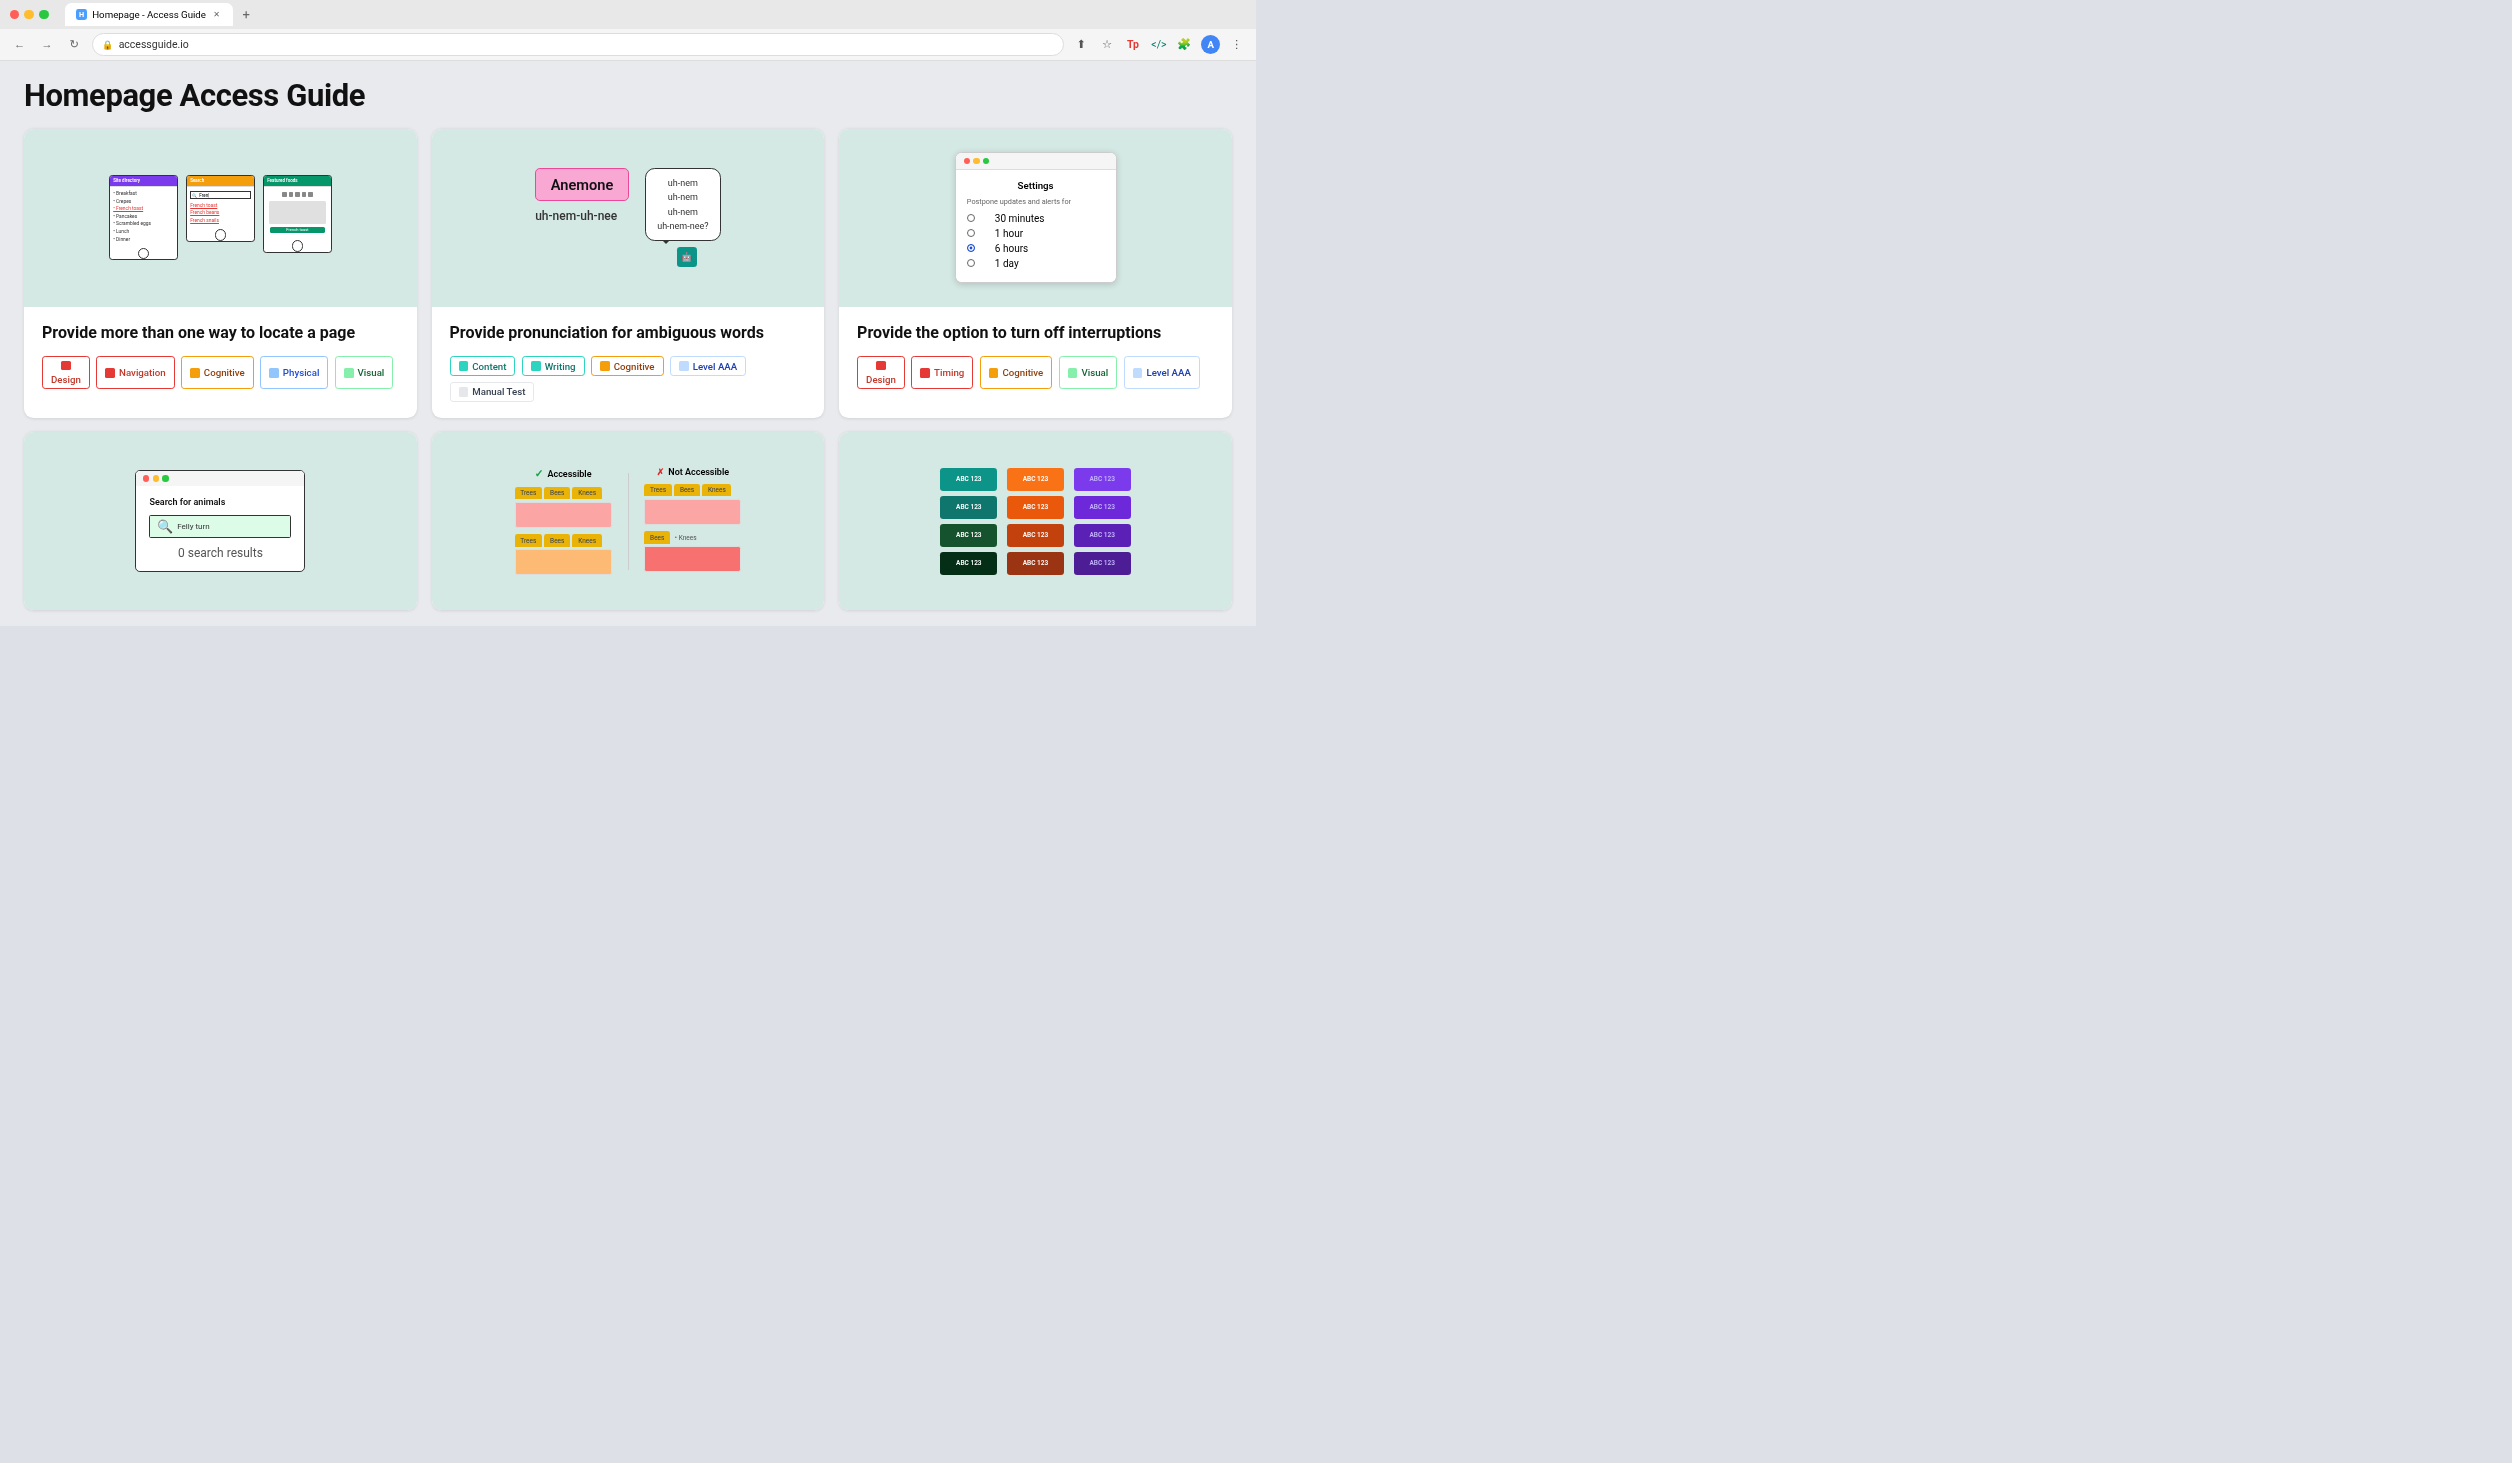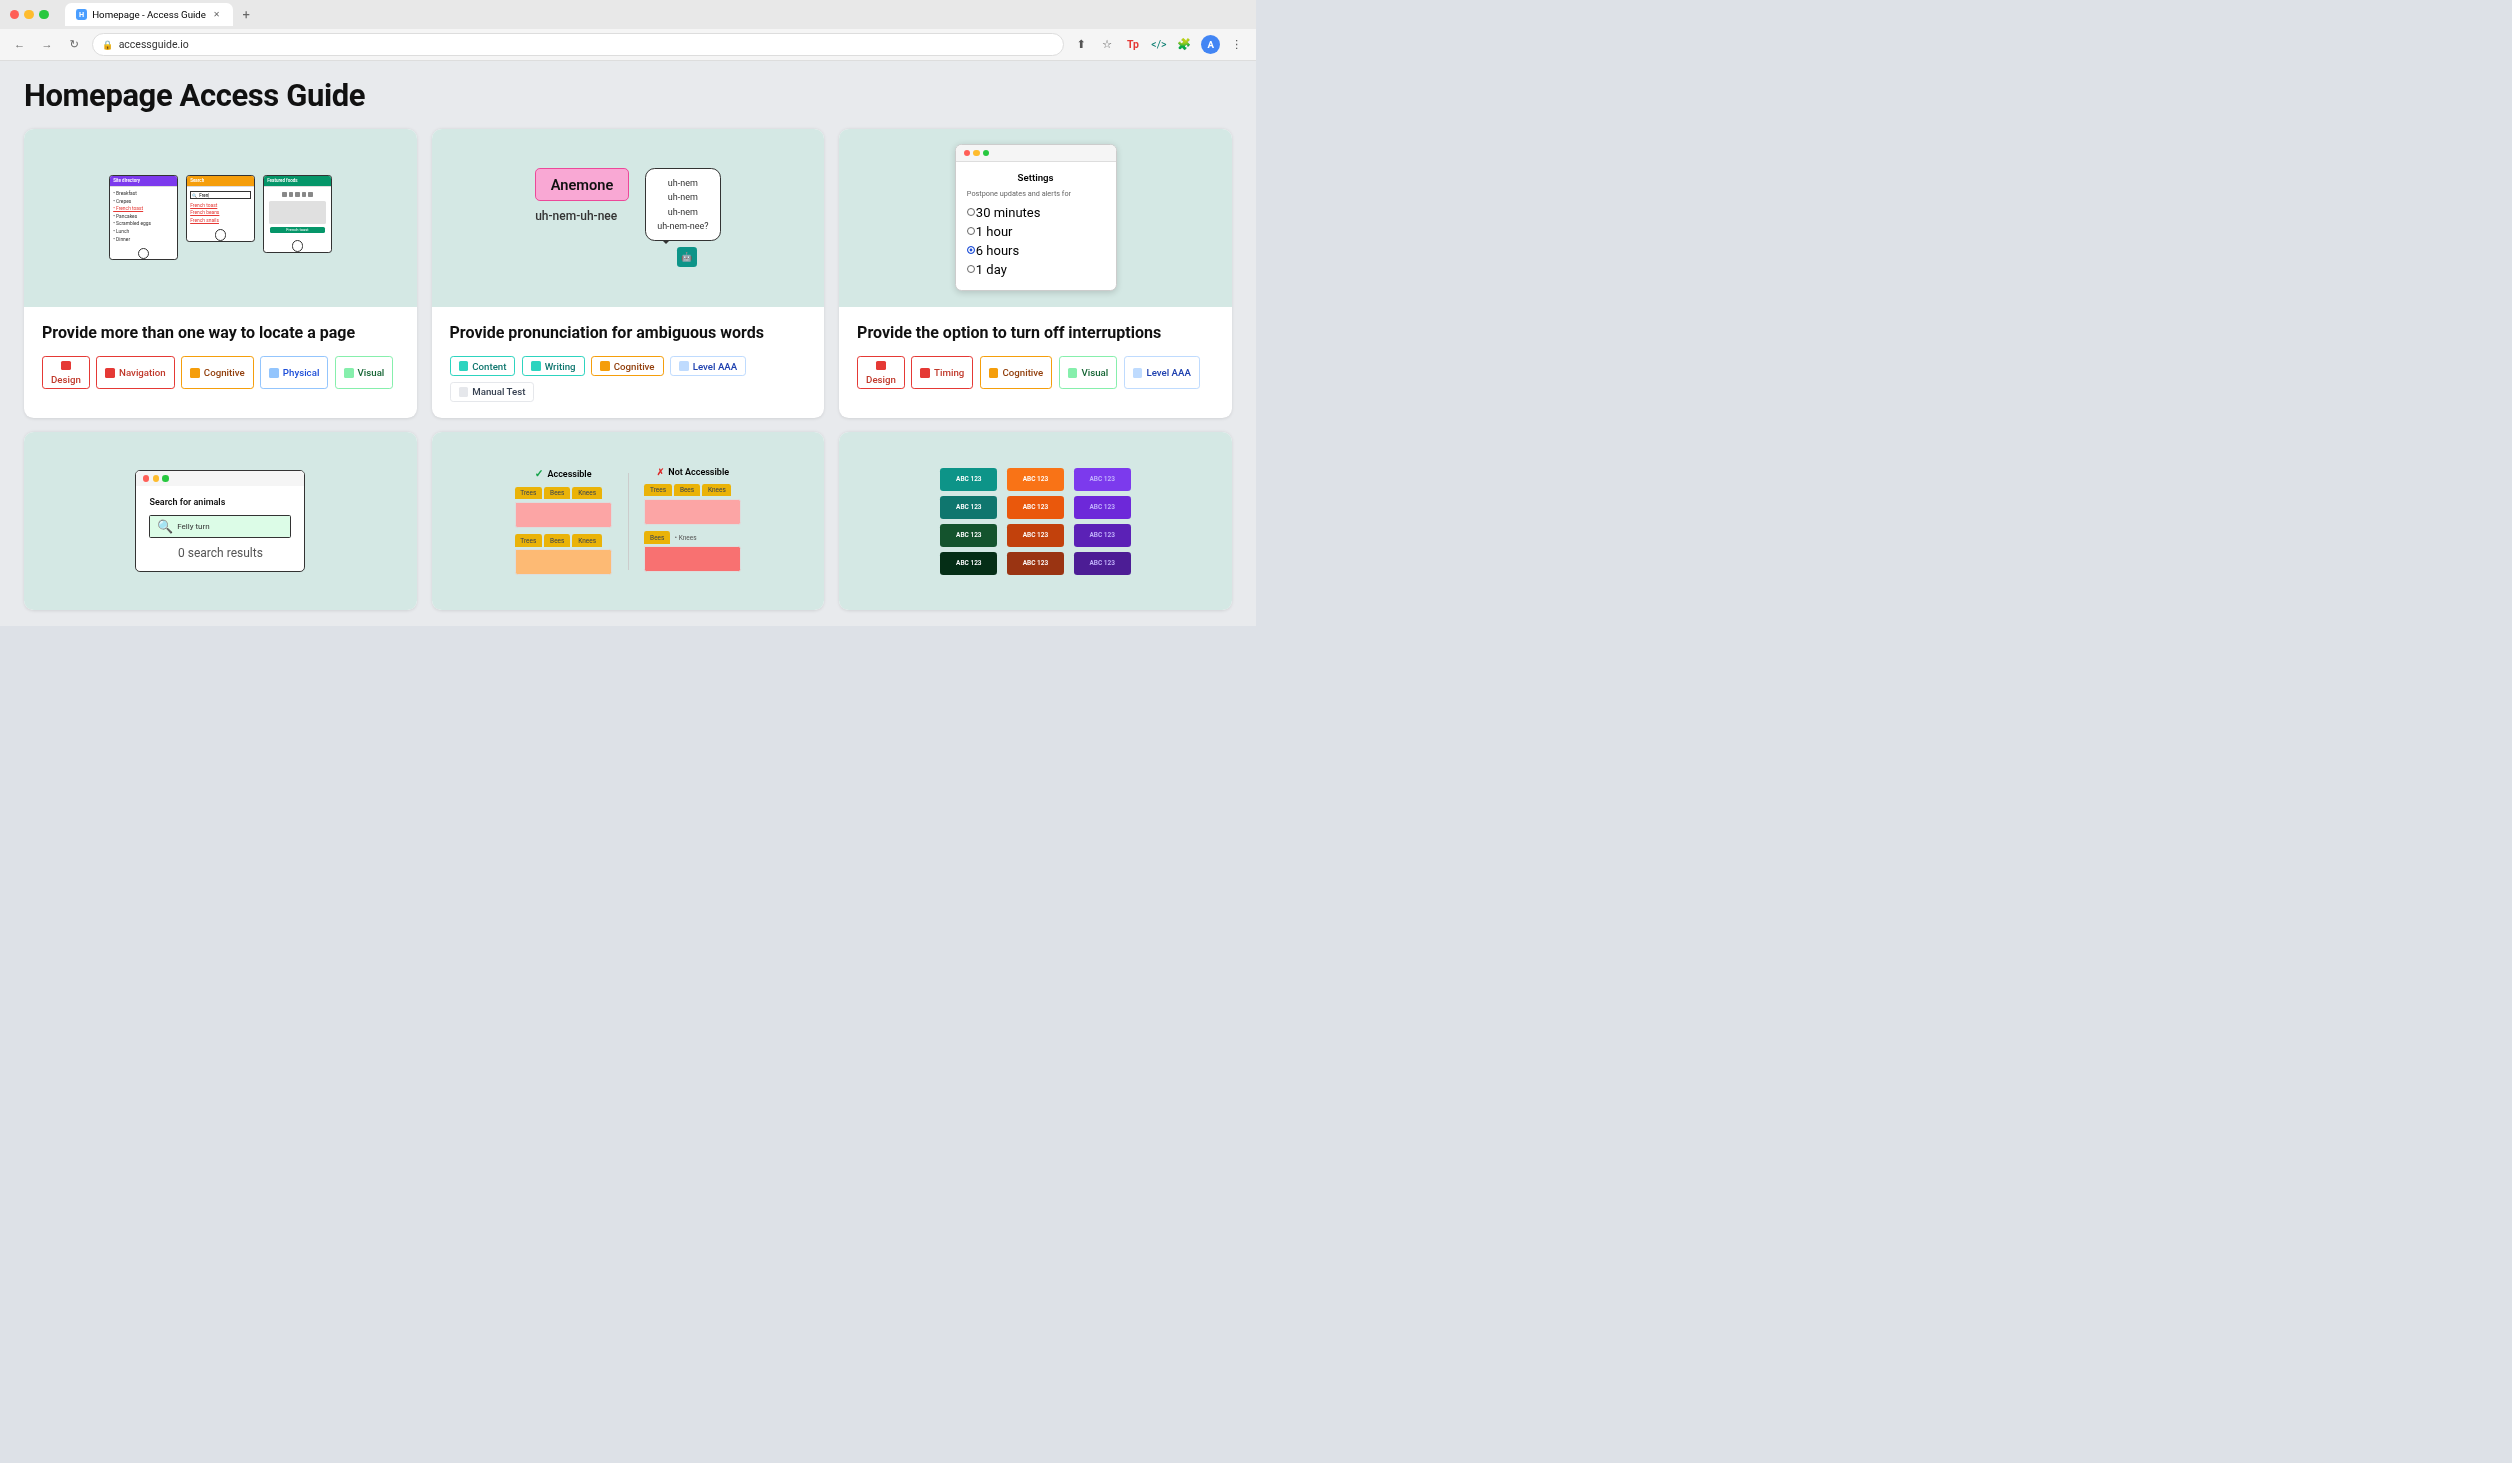--- a/index.html
+++ b/index.html
@@ -432,23 +432,23 @@
       margin-bottom: 6.5px;
     }
     .settings-subtitle {
       font-size: 7.3px;
       color: #666;
       margin-bottom: 6.5px;
     }
     .radio-option {
       display: flex;
       align-items: center;
-      gap: 1px;
+      gap: 20px;
       margin-bottom: 4px;
-      font-size: 13px;
+      font-size: 10px;
     }
     .radio-circle {
       width: 8px;
       height: 8px;
       border-radius: 50%;
       border: 1.2px solid #666;
       flex-shrink: 0;
     }
     .radio-circle.selected {
       border-color: #1d4ed8;

